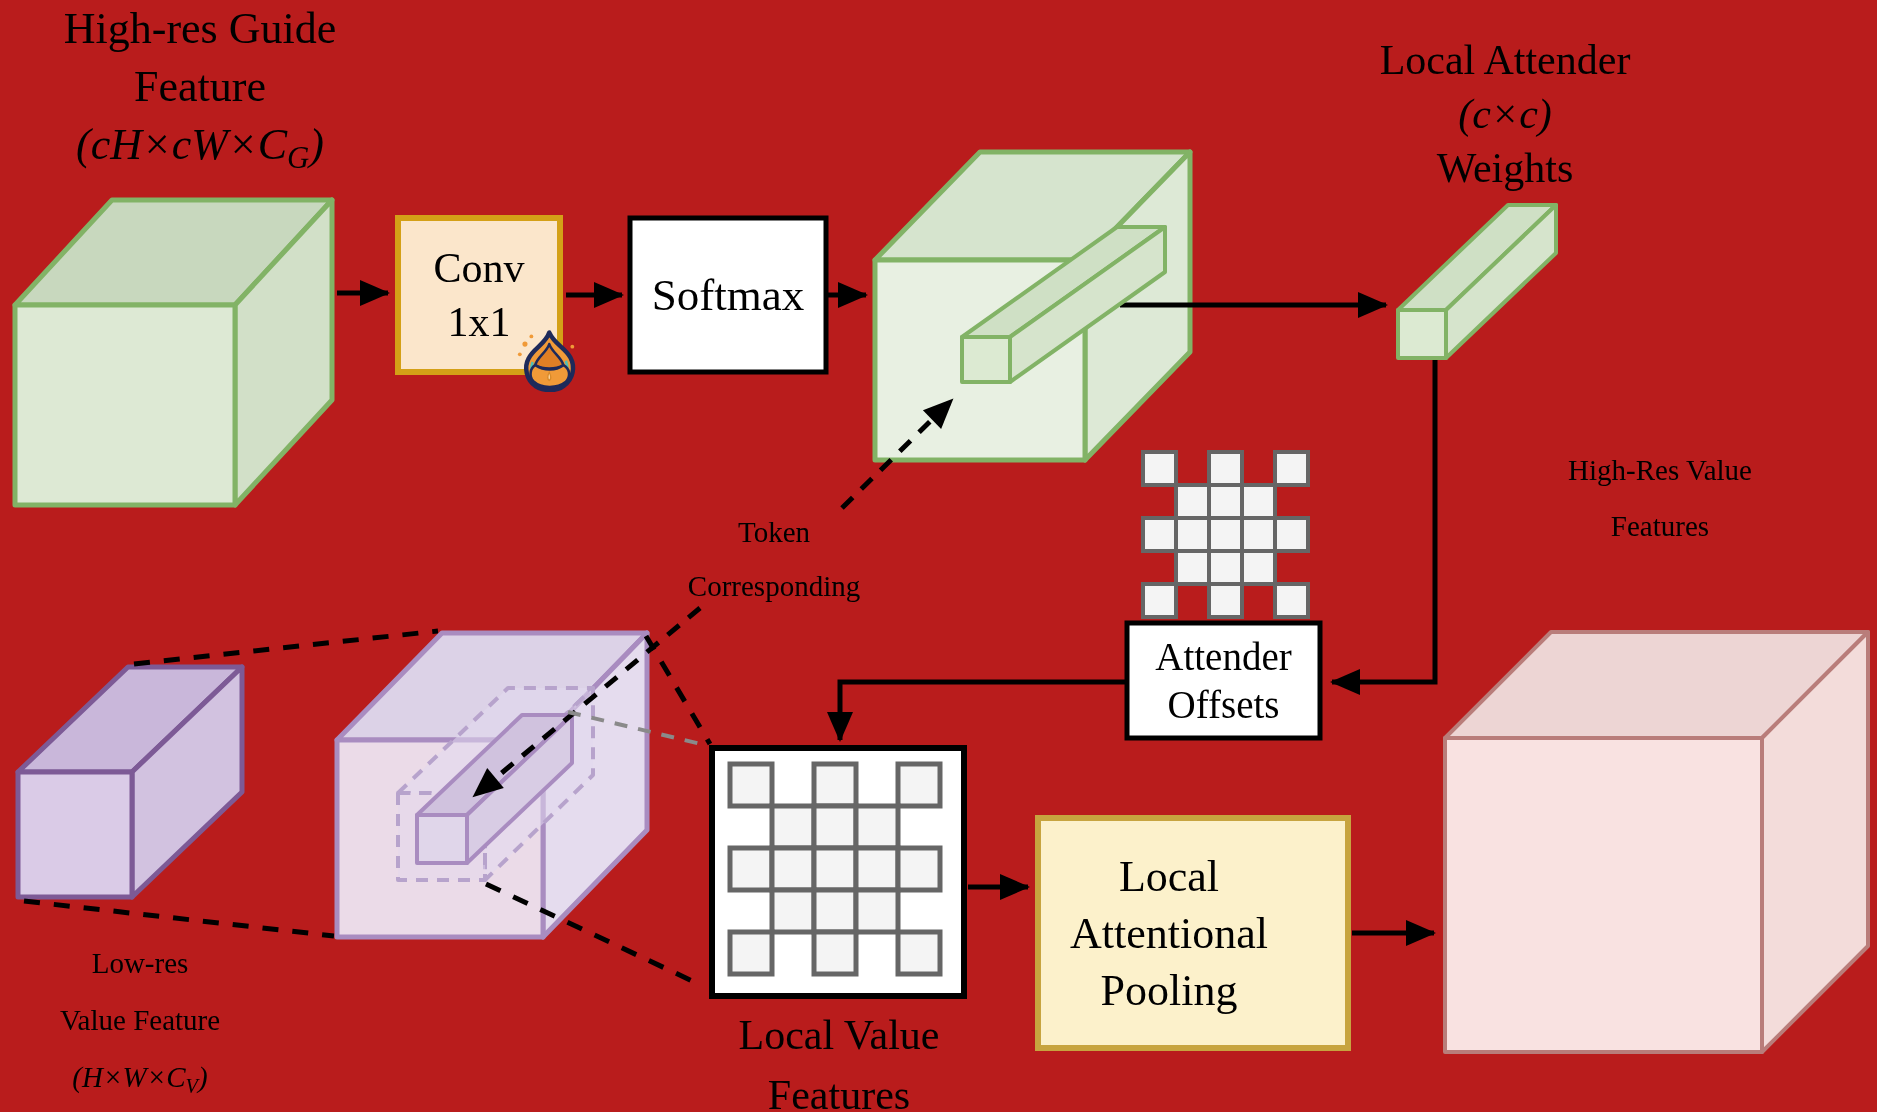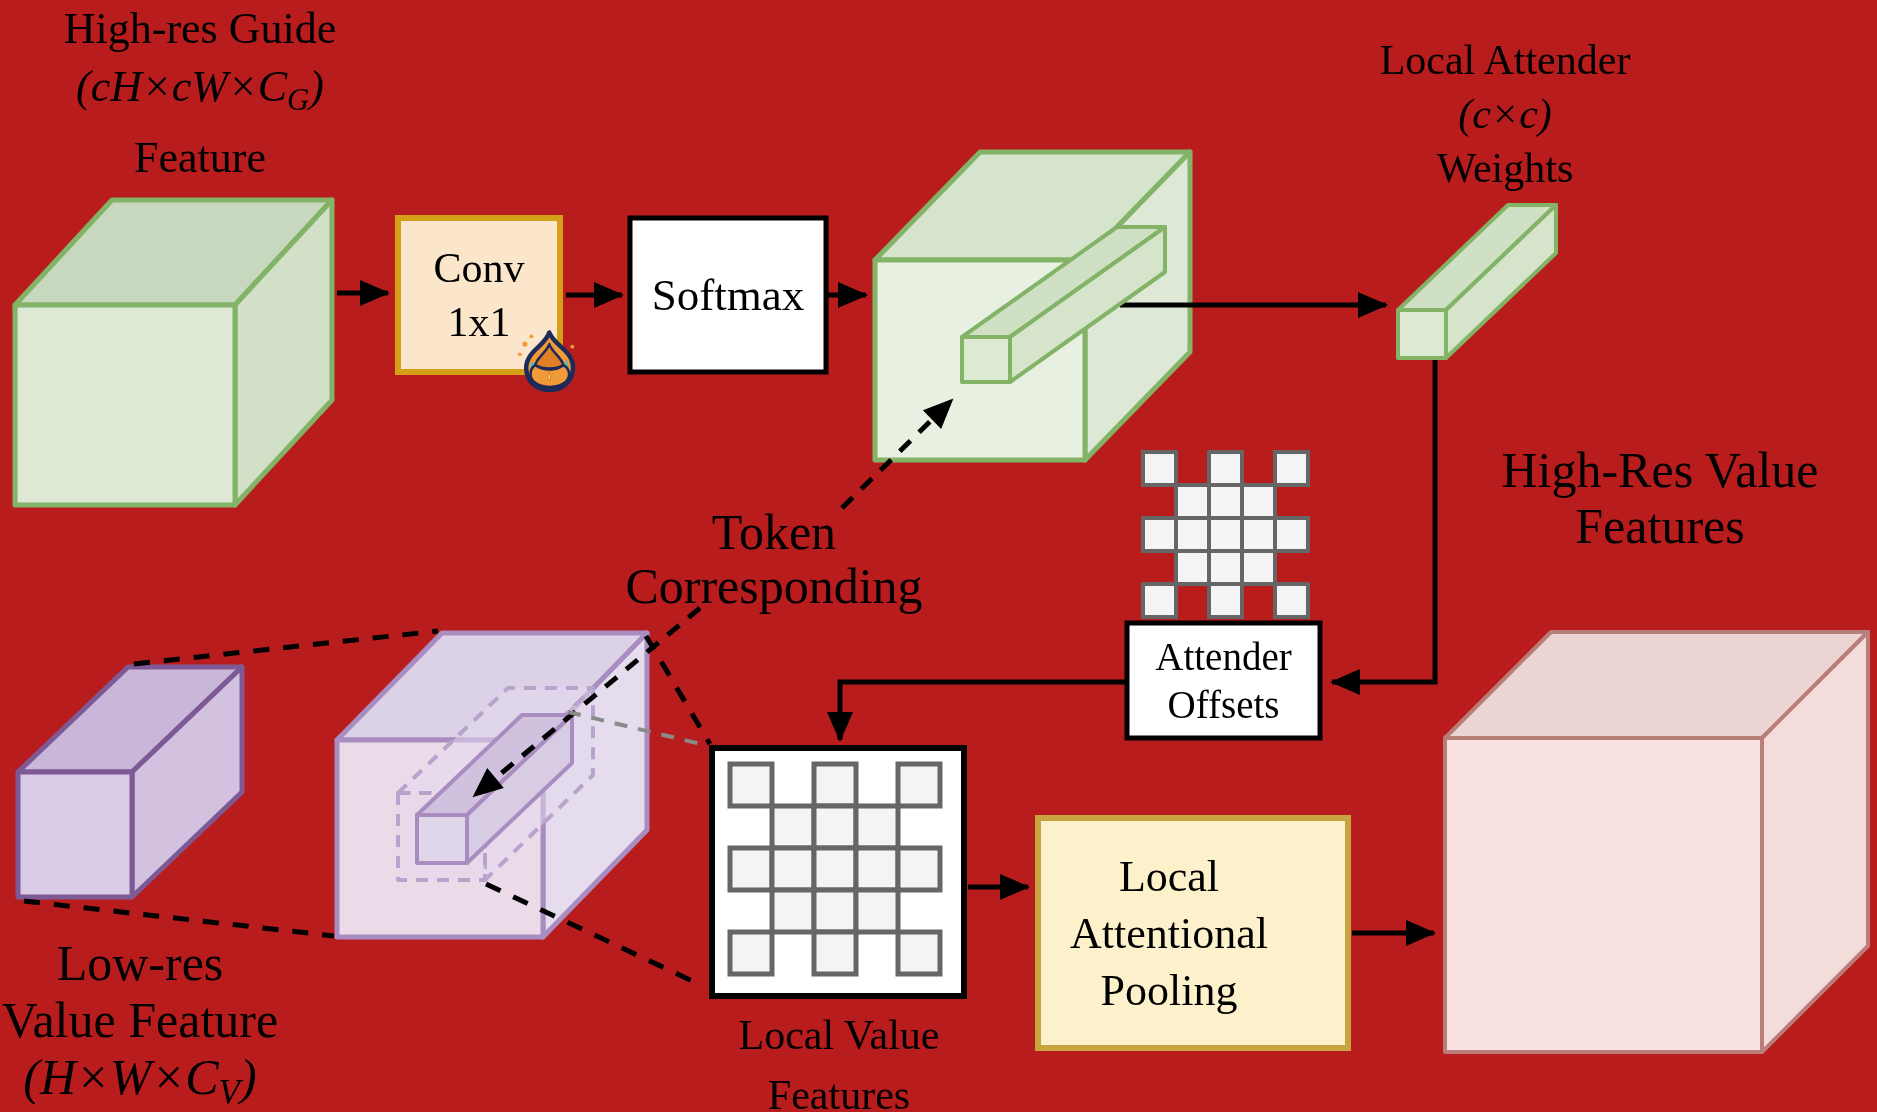--- a/index.html
+++ b/index.html
@@ -23,21 +23,21 @@
   .sub{font-size:0.7em;font-style:italic;vertical-align:-0.28em;}
   .boxtxt{
     position:absolute;
     display:flex;flex-direction:column;
     align-items:center;justify-content:center;
     text-align:center;white-space:nowrap;
     pointer-events:none;
   }
   .f44{font-size:44px;line-height:58px;}
   .f42{font-size:42px;line-height:56px;}
-  .f41{font-size:50px;line-height:56px;}
+  .f41{font-size:29px;line-height:56px;}
 </style>
 </head>
 <body>
 
 <div id="stage">
 
 <svg id="shapes" width="1877" height="1112" viewBox="0 0 1877 1112">
   <defs>
     <marker id="ah" markerUnits="userSpaceOnUse" markerWidth="36" markerHeight="32" refX="29" refY="14" orient="auto">
       <path d="M1,1 L31,14 L1,27 Z" fill="#000"></path>
@@ -166,22 +166,22 @@
 
   <g stroke="#b97d7a" stroke-width="4" stroke-linejoin="round">
     <polygon points="1445,738 1551,632 1868,632 1762,738" fill="#edd5d4"></polygon>
     <polygon points="1762,738 1868,632 1868,946 1762,1052" fill="#f3dcda"></polygon>
     <rect x="1445" y="738" width="317" height="314" fill="#f9e2e1"></rect>
   </g>
 </svg>
 
 <div class="lbl f44" style="left:200px;top:0px;line-height:58px;">
   <span class="ln">High-res Guide</span>
+  <span class="ln">Feature</span>
   <span class="ln"><span class="it">(cH×cW×C</span><span class="sub">G</span><span class="it">)</span></span>
-  <span class="ln">Feature</span>
 </div>
 
 
 <div class="lbl f42" style="left:1505px;top:22px;line-height:54px;margin-top:11px;">
   <span class="ln">Local Attender</span>
   <span class="ln it">(c×c)</span>
   <span class="ln">Weights</span>
 </div>
 
 <div class="lbl f41" style="left:774px;top:505px;line-height:54px;">

